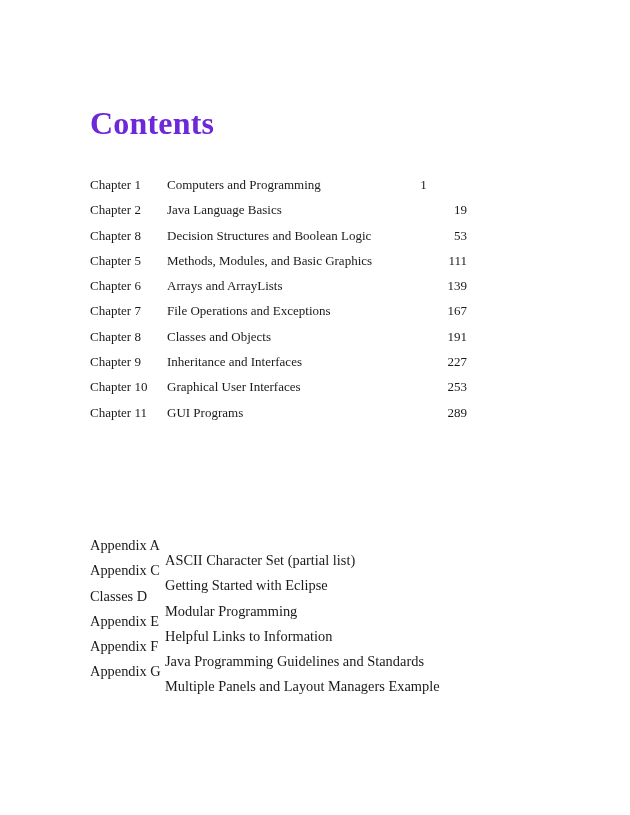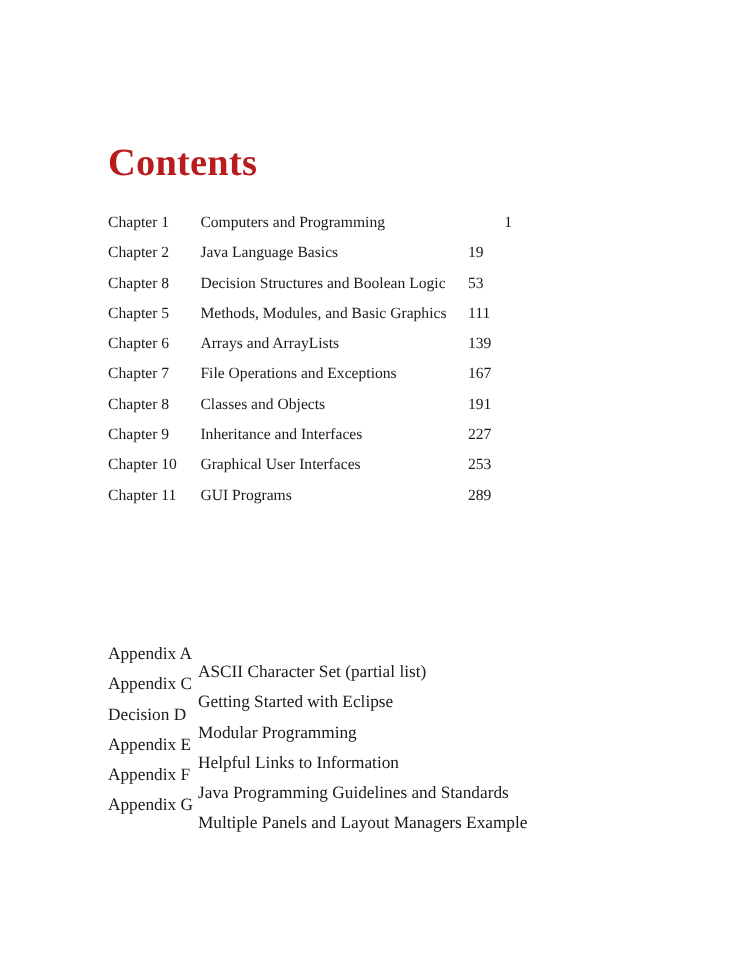--- a/index.html
+++ b/index.html
@@ -21,24 +21,24 @@
     left: 0;
     top: 0;
     width: 630px;
     height: 815px;
   }
 
   
   .toc-title {
     position: absolute;
     left: 90px;
-    top: 116px;
+    top: 104px;
     font-size: 32px;
     font-weight: bold;
-    color: #b91c1c;
+    color: #6d28d9;
     letter-spacing: 0.2px;
     line-height: 38px;
     white-space: nowrap;
   }
 
   
   .chapter-list {
     position: absolute;
     left: 90px;
     top: 172px;
@@ -60,20 +60,21 @@
   .chapter-title {
     position: absolute;
     left: 77px;
     top: 0;
   }
   .chapter-page {
     position: absolute;
     left: 300px;
     top: 0;
     width: 77px;
+    text-align: right;
   }
   
   .chapter-page.narrow {
     text-align: center;
     left: 295px;
     width: 77px;
   }
 
   
   .appendix-list {
@@ -164,21 +165,21 @@
   <div class="appendix-list">
       <div class="appendix-row">
         <span class="appendix-label">Appendix A</span>
         <span class="appendix-title">ASCII Character Set (partial list)</span>
       </div>
       <div class="appendix-row">
         <span class="appendix-label">Appendix C</span>
         <span class="appendix-title">Getting Started with Eclipse</span>
       </div>
       <div class="appendix-row">
-        <span class="appendix-label">Decision D</span>
+        <span class="appendix-label">Classes D</span>
         <span class="appendix-title">Modular Programming</span>
       </div>
       <div class="appendix-row">
         <span class="appendix-label">Appendix E</span>
         <span class="appendix-title">Helpful Links to Information</span>
       </div>
       <div class="appendix-row">
         <span class="appendix-label">Appendix F</span>
         <span class="appendix-title">Java Programming Guidelines and Standards</span>
       </div>

